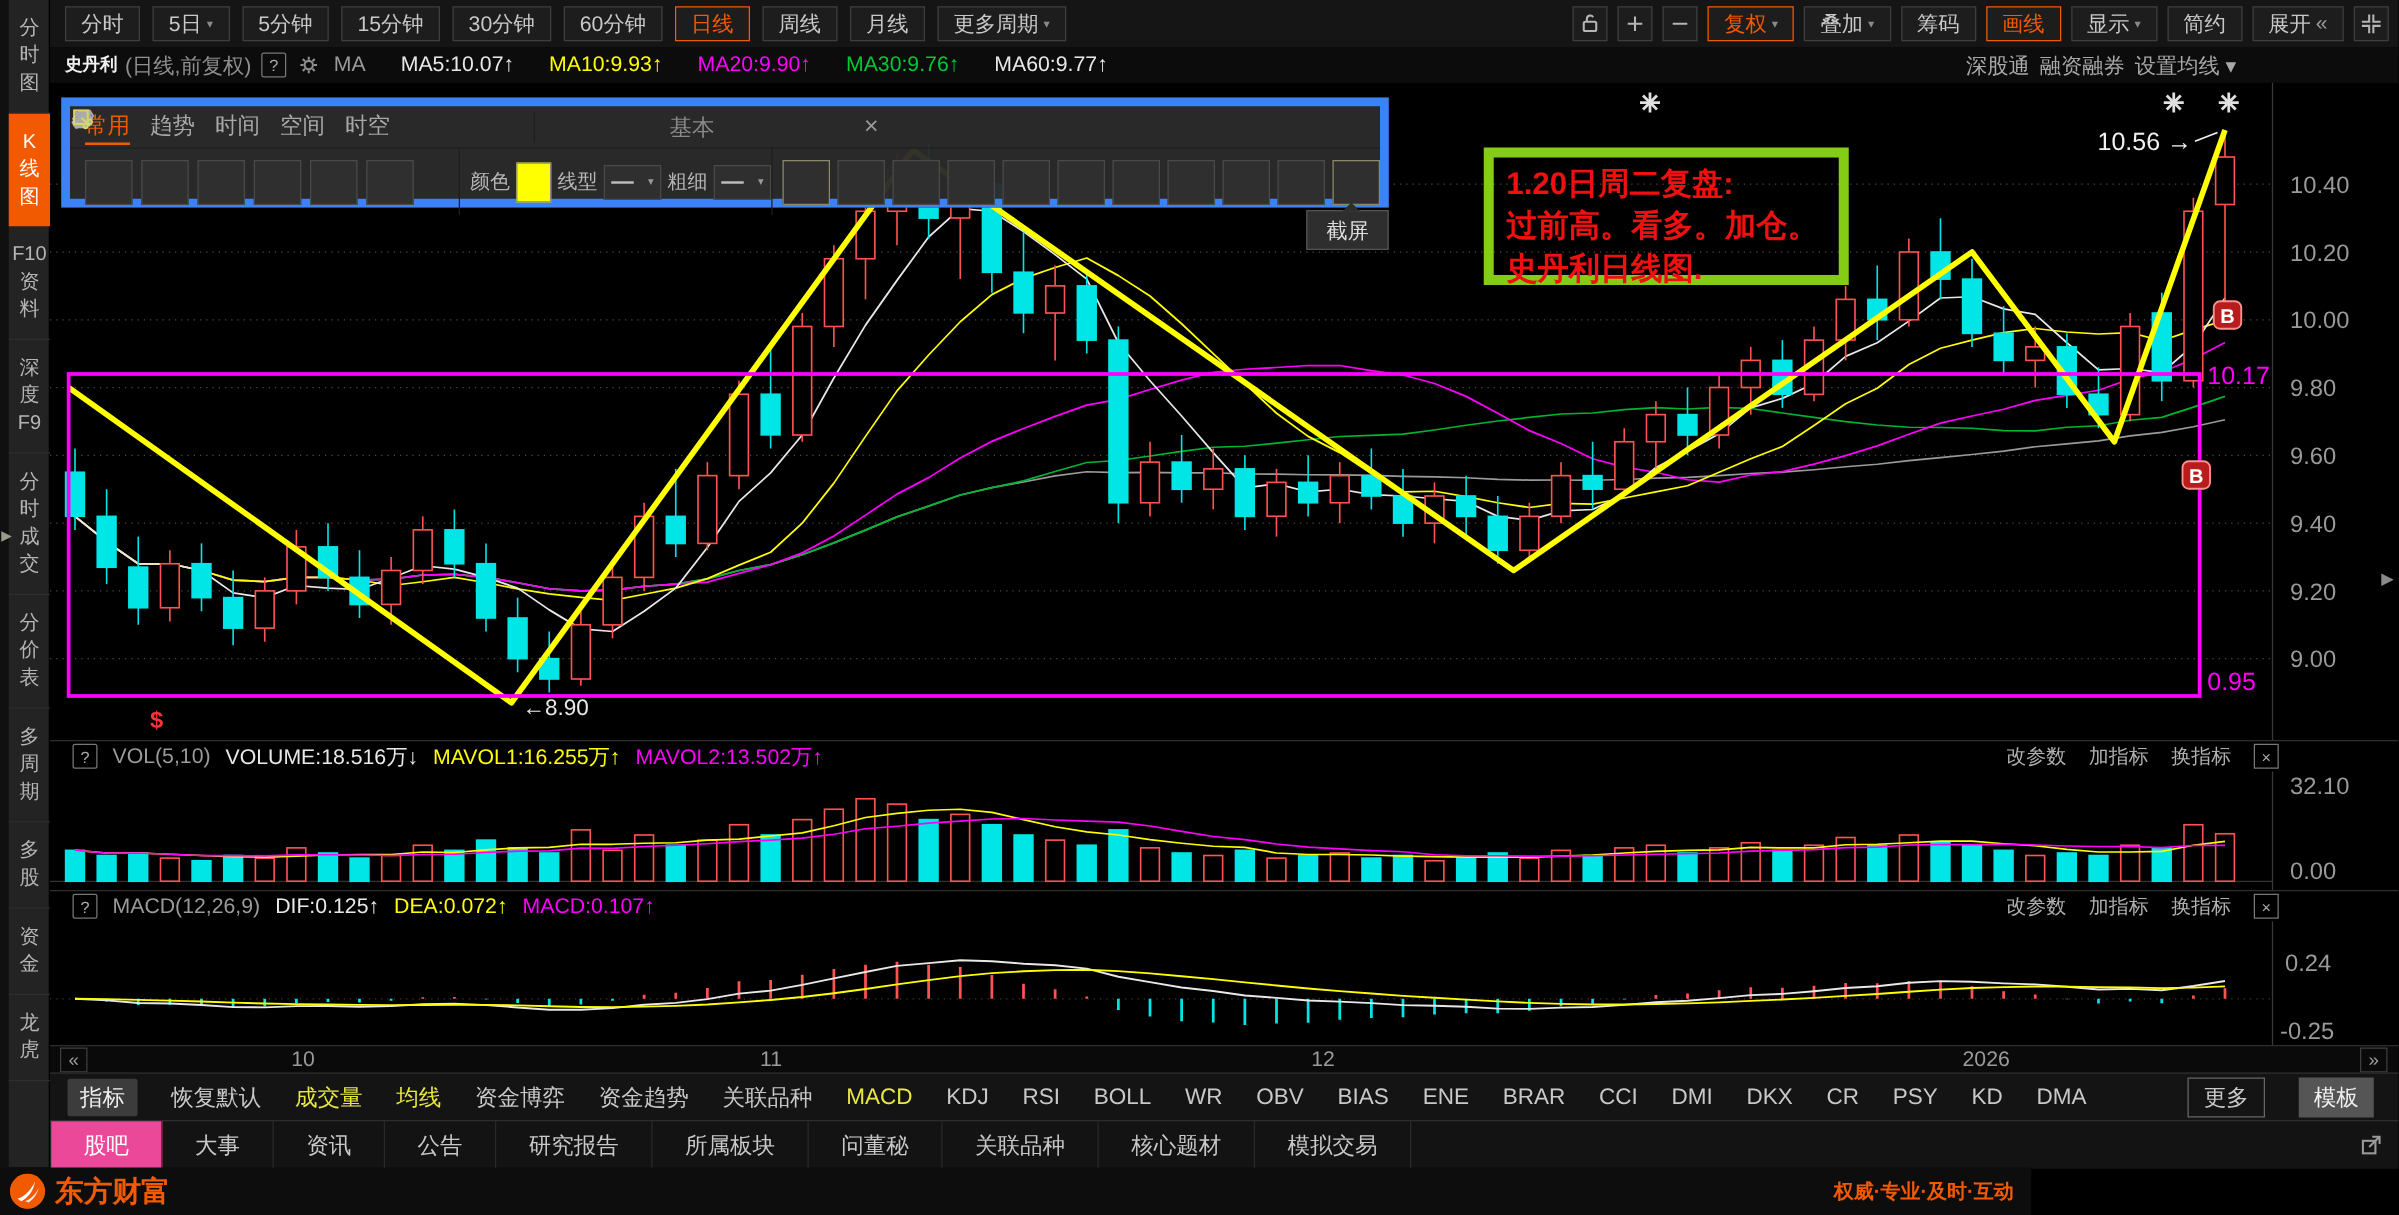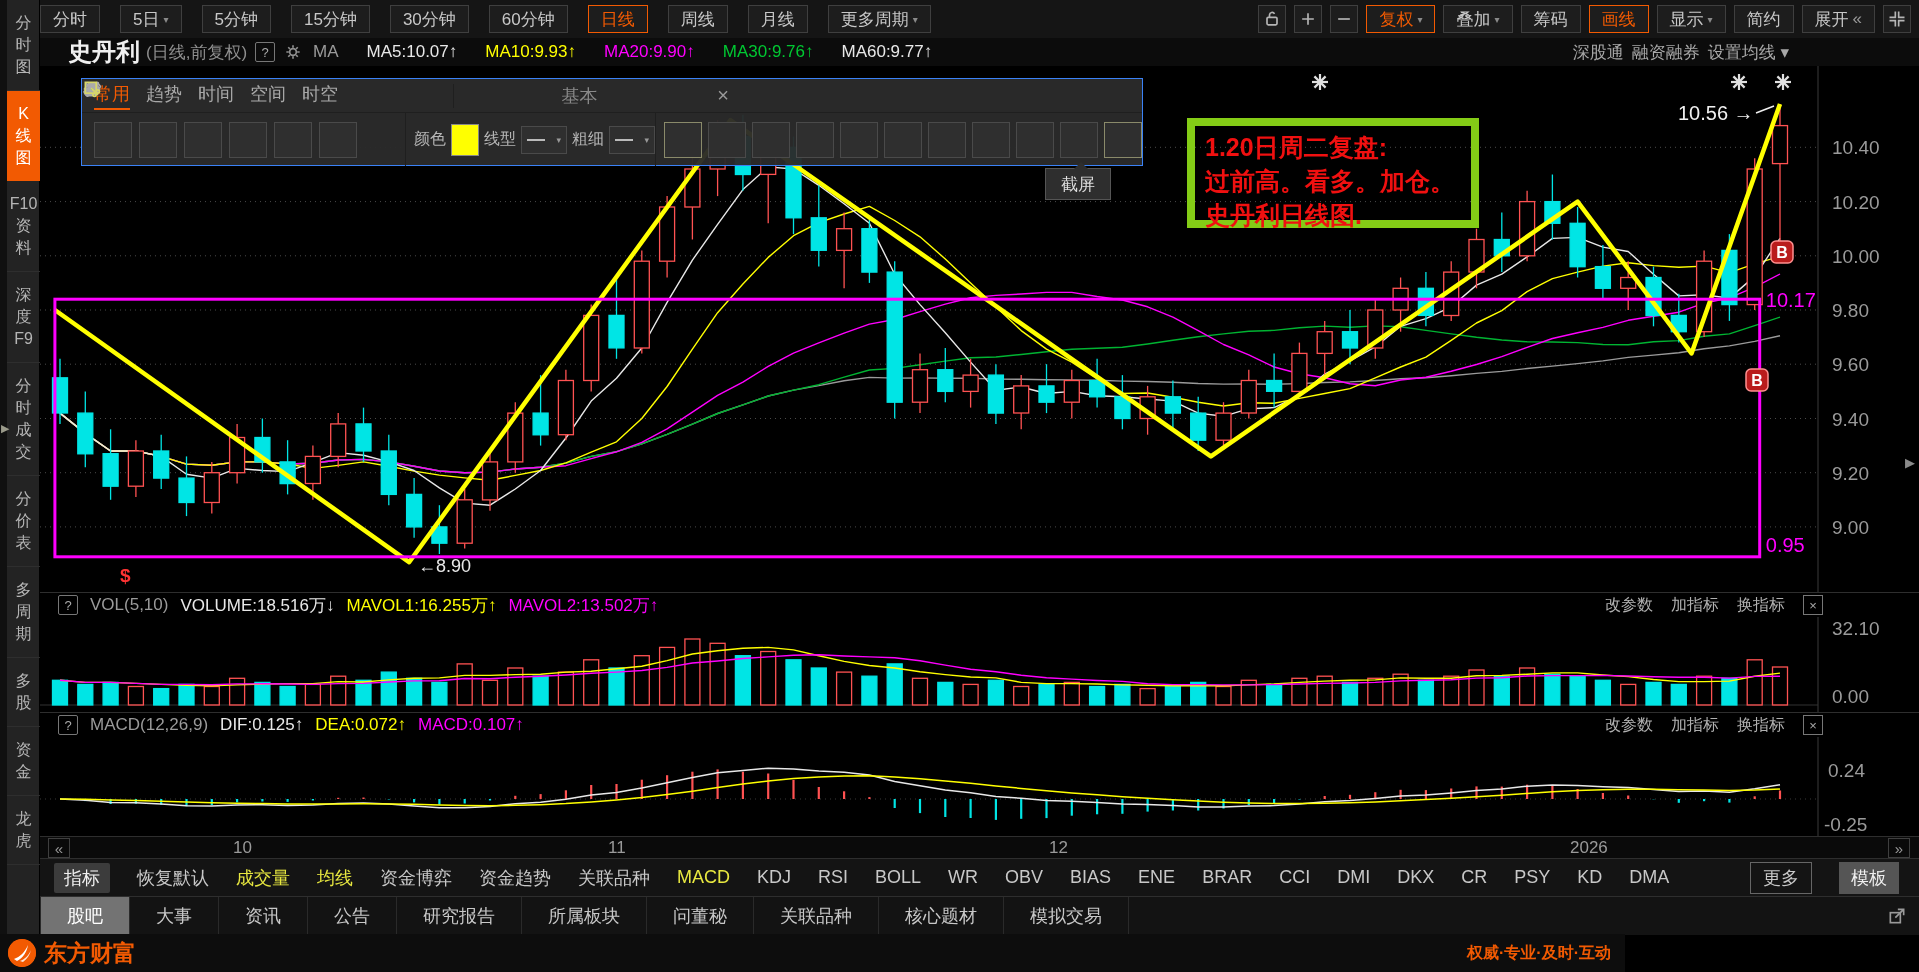--- a/index.html
+++ b/index.html
@@ -7,43 +7,43 @@
   .app{position:relative;width:1919px;height:972px;background:#000;overflow:hidden;color:#ccc;}
   
   .sidebar{position:absolute;left:0;top:0;width:40px;height:934px;background:#232323;border-right:1px solid #000;box-sizing:border-box;}
   .sidebar .strip{position:absolute;left:0;top:0;width:7px;height:100%;background:#101010;}
   .sb-item{position:relative;margin-left:7px;width:33px;text-align:center;padding:12px 0;color:#b5b5b5;font-size:16px;line-height:22px;cursor:pointer;border-bottom:1px solid #2e2e2e;}
   .sb-item span{display:block;}
   .sb-item.active{background:#f25a02;color:#fff;border-bottom:none;}
   .sb-handle{position:absolute;left:1px;top:422px;color:#9a9a8a;font-size:11px;}
   
   .topbar{position:absolute;left:40px;top:0;right:0;height:38px;background:#151515;border-bottom:1px solid #000;display:flex;align-items:center;}
-  .tb-left{display:flex;align-items:center;gap:20px;padding-left:0;}
+  .tb-left{display:flex;align-items:center;gap:10px;padding-left:12px;}
   .tb-right{margin-left:auto;display:flex;align-items:center;gap:8px;padding-right:8px;}
   .tb-btn{height:26px;display:flex;align-items:center;gap:4px;padding:0 12px;border:1px solid #3f3f3f;background:#1d1d1d;color:#c8c8c8;font-size:17px;cursor:pointer;white-space:nowrap;}
   .tb-btn .dd{font-size:10px;color:#8a8a8a;}
   .tb-btn.active{border-color:#f25a02;color:#f25a02;}
   .tb-btn.icon-only{width:26px;padding:0;justify-content:center;color:#b5b5b5;}
   .ic{width:20px;height:20px;display:block;}
   
   .infobar{position:absolute;left:40px;top:38px;right:0;height:28px;background:#0c0c0c;display:flex;align-items:center;font-size:17px;border-bottom:1px solid #1c1c1c;}
-  .stock-name{color:#f0f0f0;font-weight:bold;font-size:24px;margin-left:28px;}
+  .stock-name{color:#f0f0f0;font-weight:bold;font-size:14px;margin-left:12px;}
   .stock-mode{color:#8f8f8f;margin-left:6px;}
   .help-box{margin-left:8px;width:18px;height:18px;border:1px solid #777;color:#aaa;font-size:13px;display:flex;align-items:center;justify-content:center;border-radius:2px;cursor:pointer;}
   .gear-sm{margin-left:8px;color:#8f8f8f;cursor:pointer;}
   .ma-prefix{color:#9a9a9a;margin-left:10px;}
   .ma-item{margin-left:28px;white-space:nowrap;}
   .info-right{margin-left:auto;display:flex;gap:8px;padding-right:130px;color:#a8a8a8;}
   .info-right span{cursor:pointer;}
   
   .chart{position:absolute;left:40px;top:66px;width:1879px;height:526px;background:#000;}
   .chart svg{position:absolute;left:0;top:0;}
   .axlbl{fill:#9a9a9a;font-size:19px;font-family:"Liberation Sans","DejaVu Sans",sans-serif;}
   
-  .dtb{position:absolute;left:9px;top:12px;width:1062px;height:88px;background:rgba(43,43,43,.96);border:1px solid #3b82f6;box-sizing:border-box;z-index:5;margin-left:32px;}
+  .dtb{position:absolute;left:9px;top:12px;width:1062px;height:88px;background:rgba(43,43,43,.96);border:7px solid #3b82f6;box-sizing:border-box;z-index:5;}
   .dtb-top{height:33px;display:flex;align-items:center;border-bottom:1px solid #1f1f1f;}
   .dtb-tabs{width:371px;display:flex;gap:16px;padding-left:12px;box-sizing:border-box;font-size:18px;color:#a8a8a8;}
   .dtb-tab{cursor:pointer;padding-bottom:2px;}
   .dtb-tab.active{color:#f25a02;border-bottom:2px solid #f25a02;}
   .dtb-sec{font-size:18px;color:#8a8a8a;text-align:center;border-left:1px solid #1f1f1f;box-sizing:border-box;}
   .dtb-sec.basic{width:252px;}
   .dtb-sec.tools{flex:1;}
   .dtb-close{width:36px;color:#9a9a9a;font-size:20px;text-align:center;cursor:pointer;}
   .dtb-bottom{height:53px;display:flex;align-items:center;}
   .dtb-g{display:flex;align-items:center;gap:7px;box-sizing:border-box;height:100%;}
@@ -78,21 +78,21 @@
   .indbar{position:absolute;left:40px;top:858px;width:1879px;height:38px;background:#141414;border-top:1px solid #2e2e2e;display:flex;align-items:center;font-size:18px;box-sizing:border-box;padding:0 14px;}
   .ind-item{margin-right:27px;color:#c8c8c8;cursor:pointer;white-space:nowrap;}
   .ind-item.active{color:#e8e840;}
   .ind-item.box{background:#3c3c3c;color:#f0f0f0;padding:3px 10px;border-radius:2px;}
   .ind-item.outline{border:1px solid #666;padding:3px 12px;margin-left:auto;}
   .ind-item.fill{background:#555;color:#f0f0f0;padding:4px 12px;margin-right:6px;}
   
   .ctabs{position:absolute;left:40px;top:896px;width:1879px;height:38px;background:#131313;border-top:1px solid #2e2e2e;display:flex;align-items:stretch;font-size:18px;}
   .ctab{display:flex;align-items:center;padding:0 26px;color:#c8c8c8;border-right:1px solid #2a2a2a;cursor:pointer;white-space:nowrap;}
   .ctab:first-child{border-left:1px solid #2a2a2a;}
-  .ctab.active{background:#737373;color:#fff;}
+  .ctab.active{background:#ec4899;color:#fff;}
   .ctab-expand{margin-left:auto;display:flex;align-items:center;padding-right:12px;color:#9a9a9a;cursor:pointer;}
   
   .bottombar{position:absolute;left:0;top:934px;width:1625px;height:38px;background:#0d0d0d;display:flex;align-items:center;gap:13px;}
   .brand{display:flex;align-items:center;gap:8px;padding-left:8px;}
   .brand-logo{width:28px;height:28px;border-radius:50%;background:#f25a02;position:relative;overflow:hidden;}
   .brand-logo svg{position:absolute;left:0;top:0;}
   .brand-name{color:#f25a02;font-size:23px;font-weight:bold;}
   .slogan{margin-left:auto;padding-right:14px;color:#f25a02;font-size:16px;font-weight:bold;}
 </style>
 </head>

